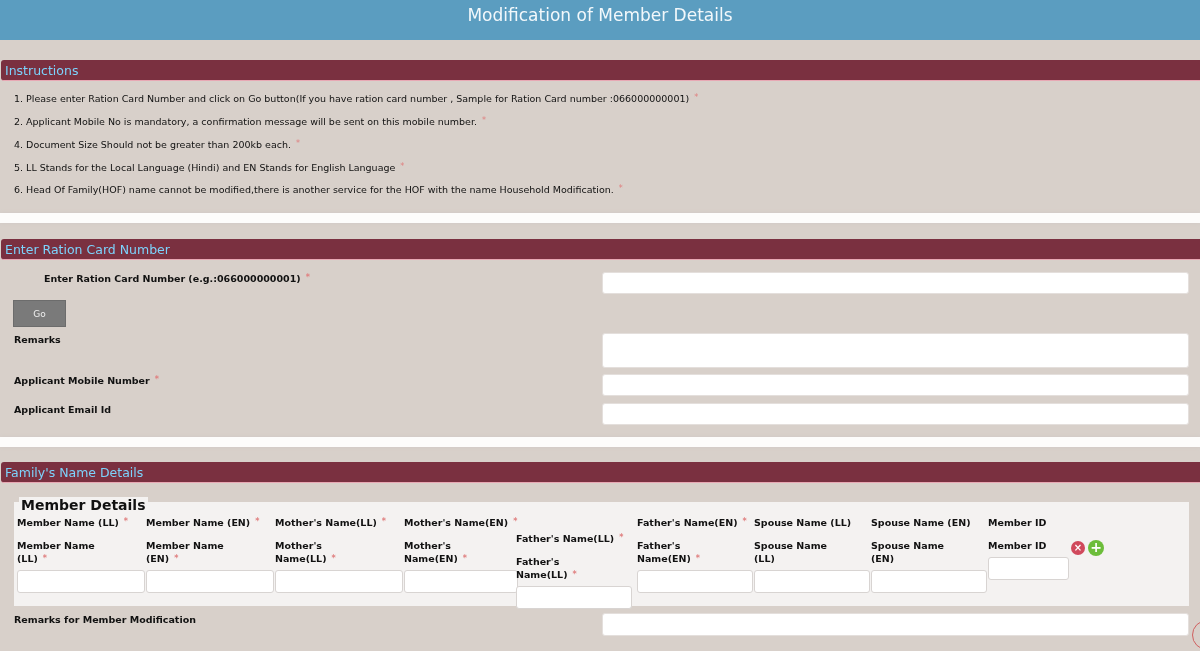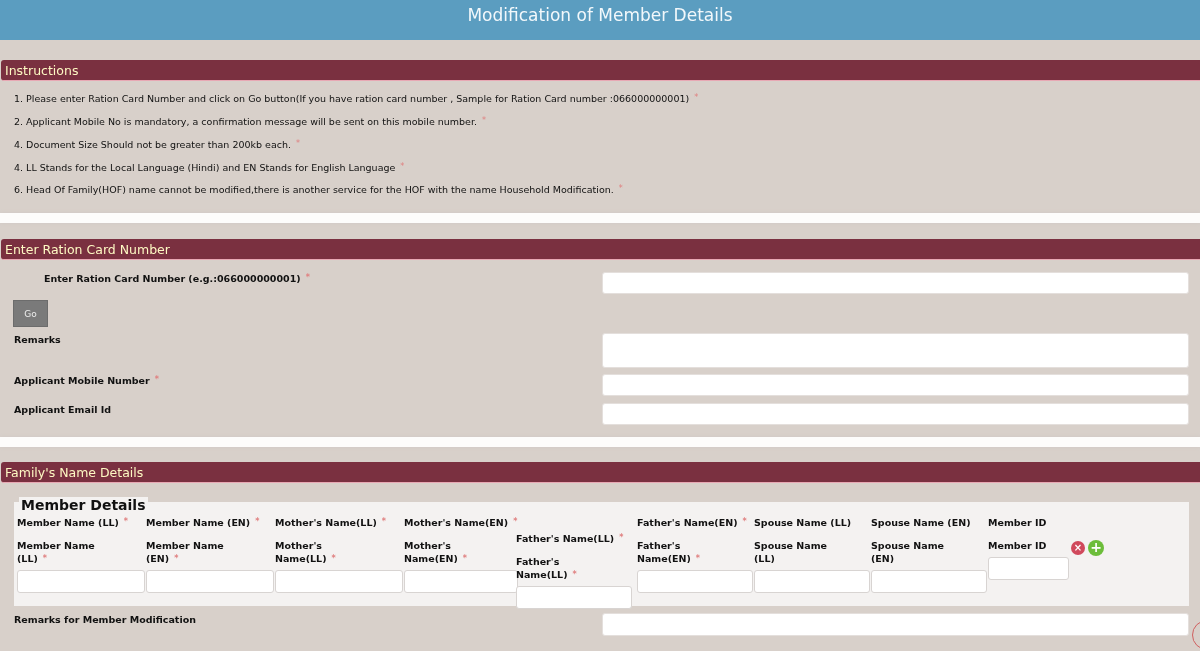--- a/index.html
+++ b/index.html
@@ -1,26 +1,26 @@
 <!DOCTYPE html>
 <html><head>
 <meta charset="utf-8">
 <style>
   * { box-sizing: border-box; margin: 0; padding: 0; }
   html, body { width: 1200px; height: 651px; overflow: hidden; }
   body { background: #d8d0ca; font-family: "DejaVu Sans", sans-serif; color: #111; position: relative; }
   .topbar { position: absolute; left: 0; top: 0; width: 1200px; height: 40px; background: #5b9dc0; text-align: center; }
   .topbar h1 { font-weight: normal; font-size: 17px; color: #f2f8fb; line-height: 30px; font-family: "DejaVu Sans", sans-serif; }
   .sep { position: absolute; left: 0; width: 1200px; height: 10px; background: #fdfcfb; box-shadow: 0 0 4px #cfc8c4; }
-  .panel-head { position: absolute; left: 1px; width: 1199px; height: 21px; background: #7a3040; border-radius: 3px 0 0 3px; border-bottom: 1px solid #e8a8b4; color: #fef9c3; font-size: 12.5px; padding-left: 4px; line-height: 21px; }
+  .panel-head { position: absolute; left: 1px; width: 1199px; height: 21px; background: #7a3040; border-radius: 3px 0 0 3px; border-bottom: 1px solid #e8a8b4; color: #7dd3fc; font-size: 12.5px; padding-left: 4px; line-height: 21px; }
   .instr { position: absolute; left: 14px; font-size: 9.5px; font-weight: normal; color: #111; white-space: nowrap; }
   .star { color: #e08080; font-size: 8px; margin-left: 5px; vertical-align: top; }
   .label { position: absolute; left: 14px; font-size: 9.5px; font-weight: bold; white-space: nowrap; }
   .field { position: absolute; left: 602px; width: 587px; background: #fff; border: 1px solid #e4dfdc; border-radius: 3px; }
-  .go { position: absolute; left: 13px; top: 300px; width: 35px; height: 27px; background: #7a7a7a; color: #eee; font-size: 9px; border: 1px solid #6c6c6c; text-align: center; line-height: 26px; }
+  .go { position: absolute; left: 13px; top: 300px; width: 53px; height: 27px; background: #7a7a7a; color: #eee; font-size: 9px; border: 1px solid #6c6c6c; text-align: center; line-height: 26px; }
   .member-box { position: absolute; left: 14px; top: 502px; width: 1175px; height: 104px; background: #f4f2f1; }
   .legend { position: absolute; left: 19px; top: 497px; font-size: 14px; font-weight: bold; background: #f4f2f1; padding: 0 2px; }
   .col { position: absolute; top: 517px; }
   .col .h1 { font-size: 9.5px; font-weight: bold; white-space: nowrap; height: 22px; }
   .col .h2 { font-size: 9.5px; font-weight: bold; line-height: 13px; width: 110px; height: 25px; }
   .col .inp { position: absolute; top: 53px; width: 128px; height: 23px; background: #fff; border: 1px solid #d8d4d2; border-radius: 3px; }
   .icon-x { position: absolute; left: 1071px; top: 541px; width: 14px; height: 14px; border-radius: 50%; background: #d0495c; color: #fff; font-size: 10px; line-height: 14px; text-align: center; font-weight: bold; }
   .icon-plus { position: absolute; left: 1088px; top: 540px; width: 16px; height: 16px; border-radius: 50%; background: #6cbd3a; color: #fff; font-size: 14px; line-height: 15px; text-align: center; font-weight: bold; }
   .corner-circle { position: absolute; left: 1192px; top: 620px; width: 30px; height: 30px; border: 1.5px solid #d06060; border-radius: 50%; }
 </style>
@@ -28,21 +28,21 @@
 <body>
 
 <div class="topbar">
   <h1>Modification of Member Details</h1>
 </div>
 
 <div class="panel-head" style="top:60px;">Instructions</div>
 <div class="instr" style="top:93px;"><span>1. Please enter Ration Card Number and click on Go button(If you have ration card number , Sample for Ration Card number :066000000001)</span><span class="star">*</span></div>
 <div class="instr" style="top:116px;"><span>2. Applicant Mobile No is mandatory, a confirmation message will be sent on this mobile number.</span><span class="star">*</span></div>
 <div class="instr" style="top:139px;"><span>4. Document Size Should not be greater than 200kb each.</span><span class="star">*</span></div>
-<div class="instr" style="top:162px;"><span>4. LL Stands for the Local Language (Hindi) and EN Stands for English Language</span><span class="star">*</span></div>
+<div class="instr" style="top:162px;"><span>5. LL Stands for the Local Language (Hindi) and EN Stands for English Language</span><span class="star">*</span></div>
 <div class="instr" style="top:184px;"><span>6. Head Of Family(HOF) name cannot be modified,there is another service for the HOF with the name Household Modification.</span><span class="star">*</span></div>
 
 <div class="sep" style="top:213px;"></div>
 
 <div class="panel-head" style="top:239px;">Enter Ration Card Number</div>
 <div class="label" style="top:273px;margin-left:30px;"><span>Enter Ration Card Number (e.g.:066000000001)</span><span class="star">*</span></div>
 <input class="field" style="top: 272px; height: 22px;" value="">
 <div class="go">Go</div>
 
 <div class="label" style="top:334px;">Remarks</div>

